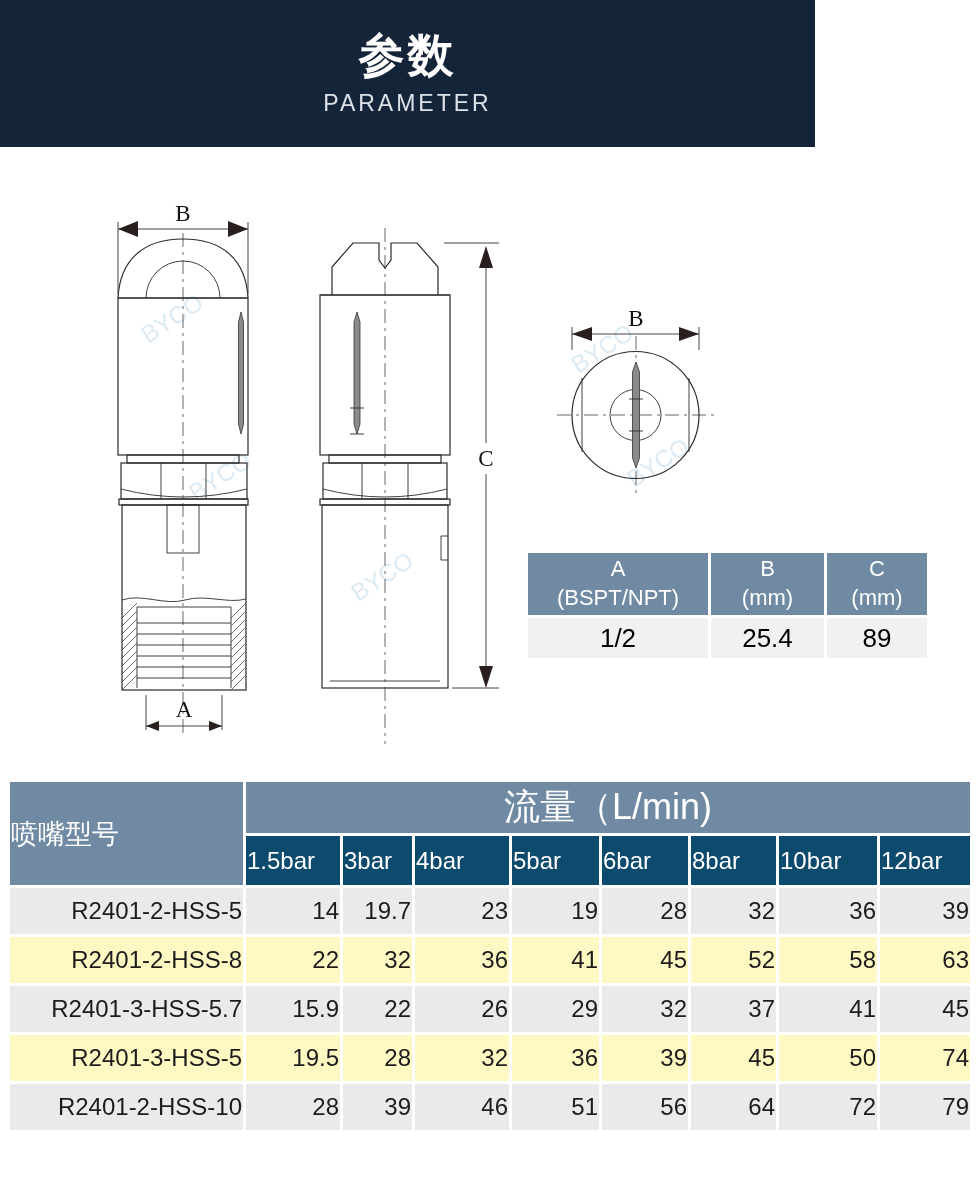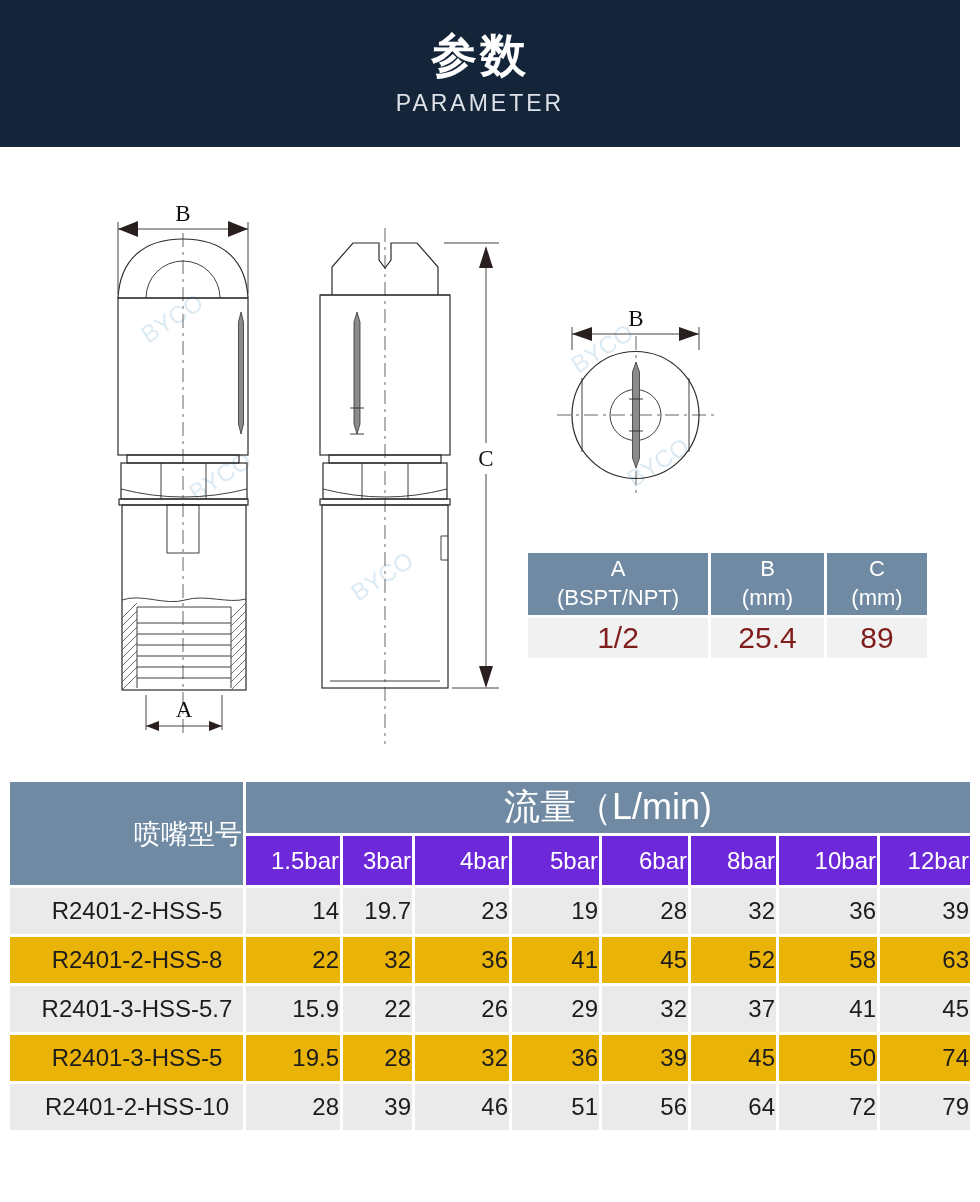--- a/index.html
+++ b/index.html
@@ -1,53 +1,53 @@
 <!DOCTYPE html>
 <html><head>
 <meta charset="utf-8">
 <style>
   html,body{margin:0;padding:0;background:#fff;}
   .page{position:relative;width:980px;height:1202px;background:#ffffff;overflow:hidden;
         font-family:"Liberation Sans",sans-serif;}
 
   
-  .hero{position:absolute;left:0;top:0;width:960px;height:147px;background:#152539;
+  .hero{position:absolute;left:0;top:0;width:815px;height:147px;background:#152539;
         display:flex;flex-direction:column;align-items:center;justify-content:center;gap:8px;}
   .hero-cn{color:#ffffff;font-size:46px;font-weight:bold;letter-spacing:3px;line-height:1;}
   .hero-en{color:#dde2e8;font-size:23px;letter-spacing:3px;line-height:1;margin-top:6px;}
 
   
   svg.drawing{position:absolute;left:0;top:150px;}
   .outline{fill:none;stroke:#2b2b2b;stroke-width:1.2;}
   .thin{fill:none;stroke:#2b2b2b;stroke-width:0.9;}
   .center{fill:none;stroke:#555;stroke-width:0.9;stroke-dasharray:14 5 3 5;}
   .dim{fill:none;stroke:#444;stroke-width:1;}
   .arrow{fill:#2a1f1f;stroke:none;}
   .hatch{fill:none;stroke:#4a4a4a;stroke-width:0.8;}
   .slot{fill:#8b8b8b;stroke:#333;stroke-width:0.8;}
   .dimlabel{fill:#111;font-family:"Liberation Serif",serif;font-size:23px;}
   .wm{fill:#d4e6f2;opacity:0.8;font-size:24px;font-family:"Liberation Sans",sans-serif;}
 
   
   .dim-table{position:absolute;left:525px;top:550px;border-collapse:separate;border-spacing:3px;table-layout:fixed;}
   .dim-table th{background:#6f8aa2;color:#fff;font-weight:normal;font-size:22px;line-height:1.3;
                 white-space:pre-line;height:62px;vertical-align:middle;text-align:center;padding:0 2px;}
-  .dim-table td{background:#f1f1f1;font-size:30px;text-align:center;height:38px;color:#7f1d1d;}
+  .dim-table td{background:#f1f1f1;font-size:26px;text-align:center;height:38px;color:#000000;}
 
   
   .flow-table{position:absolute;left:7px;top:779px;border-collapse:separate;border-spacing:3px;table-layout:fixed;}
   .flow-table th{font-weight:normal;}
-  .flow-table .model-h{background:#6f8aa2;color:#fff;font-size:27px;text-align:right;vertical-align:middle;}
+  .flow-table .model-h{background:#6f8aa2;color:#fff;font-size:27px;text-align:left;vertical-align:middle;}
   .flow-table .group-h{background:#6f8aa2;color:#fff;font-size:36px;text-align:center;height:46px;}
-  .flow-table .p-h{background:#6d28d9;color:#fff;font-size:24px;text-align:right;height:47px;}
+  .flow-table .p-h{background:#0c4a6e;color:#fff;font-size:24px;text-align:left;height:47px;}
   .flow-table td{height:44px;font-size:24px;color:#1c1c1c;}
-  .flow-table td.model{text-align:center;padding-left:22px;}
+  .flow-table td.model{text-align:right;padding-left:22px;}
   .flow-table td.val{text-align:right;}
   .flow-table tr.odd td{background:#eaeaea;}
-  .flow-table tr.even td{background:#eab308;}
+  .flow-table tr.even td{background:#fef9c3;}
 </style>
 </head>
 <body>
 
 <div class="page">
 
   <div class="hero">
     <div class="hero-cn">参数</div>
     <div class="hero-en">PARAMETER</div>
   </div>

